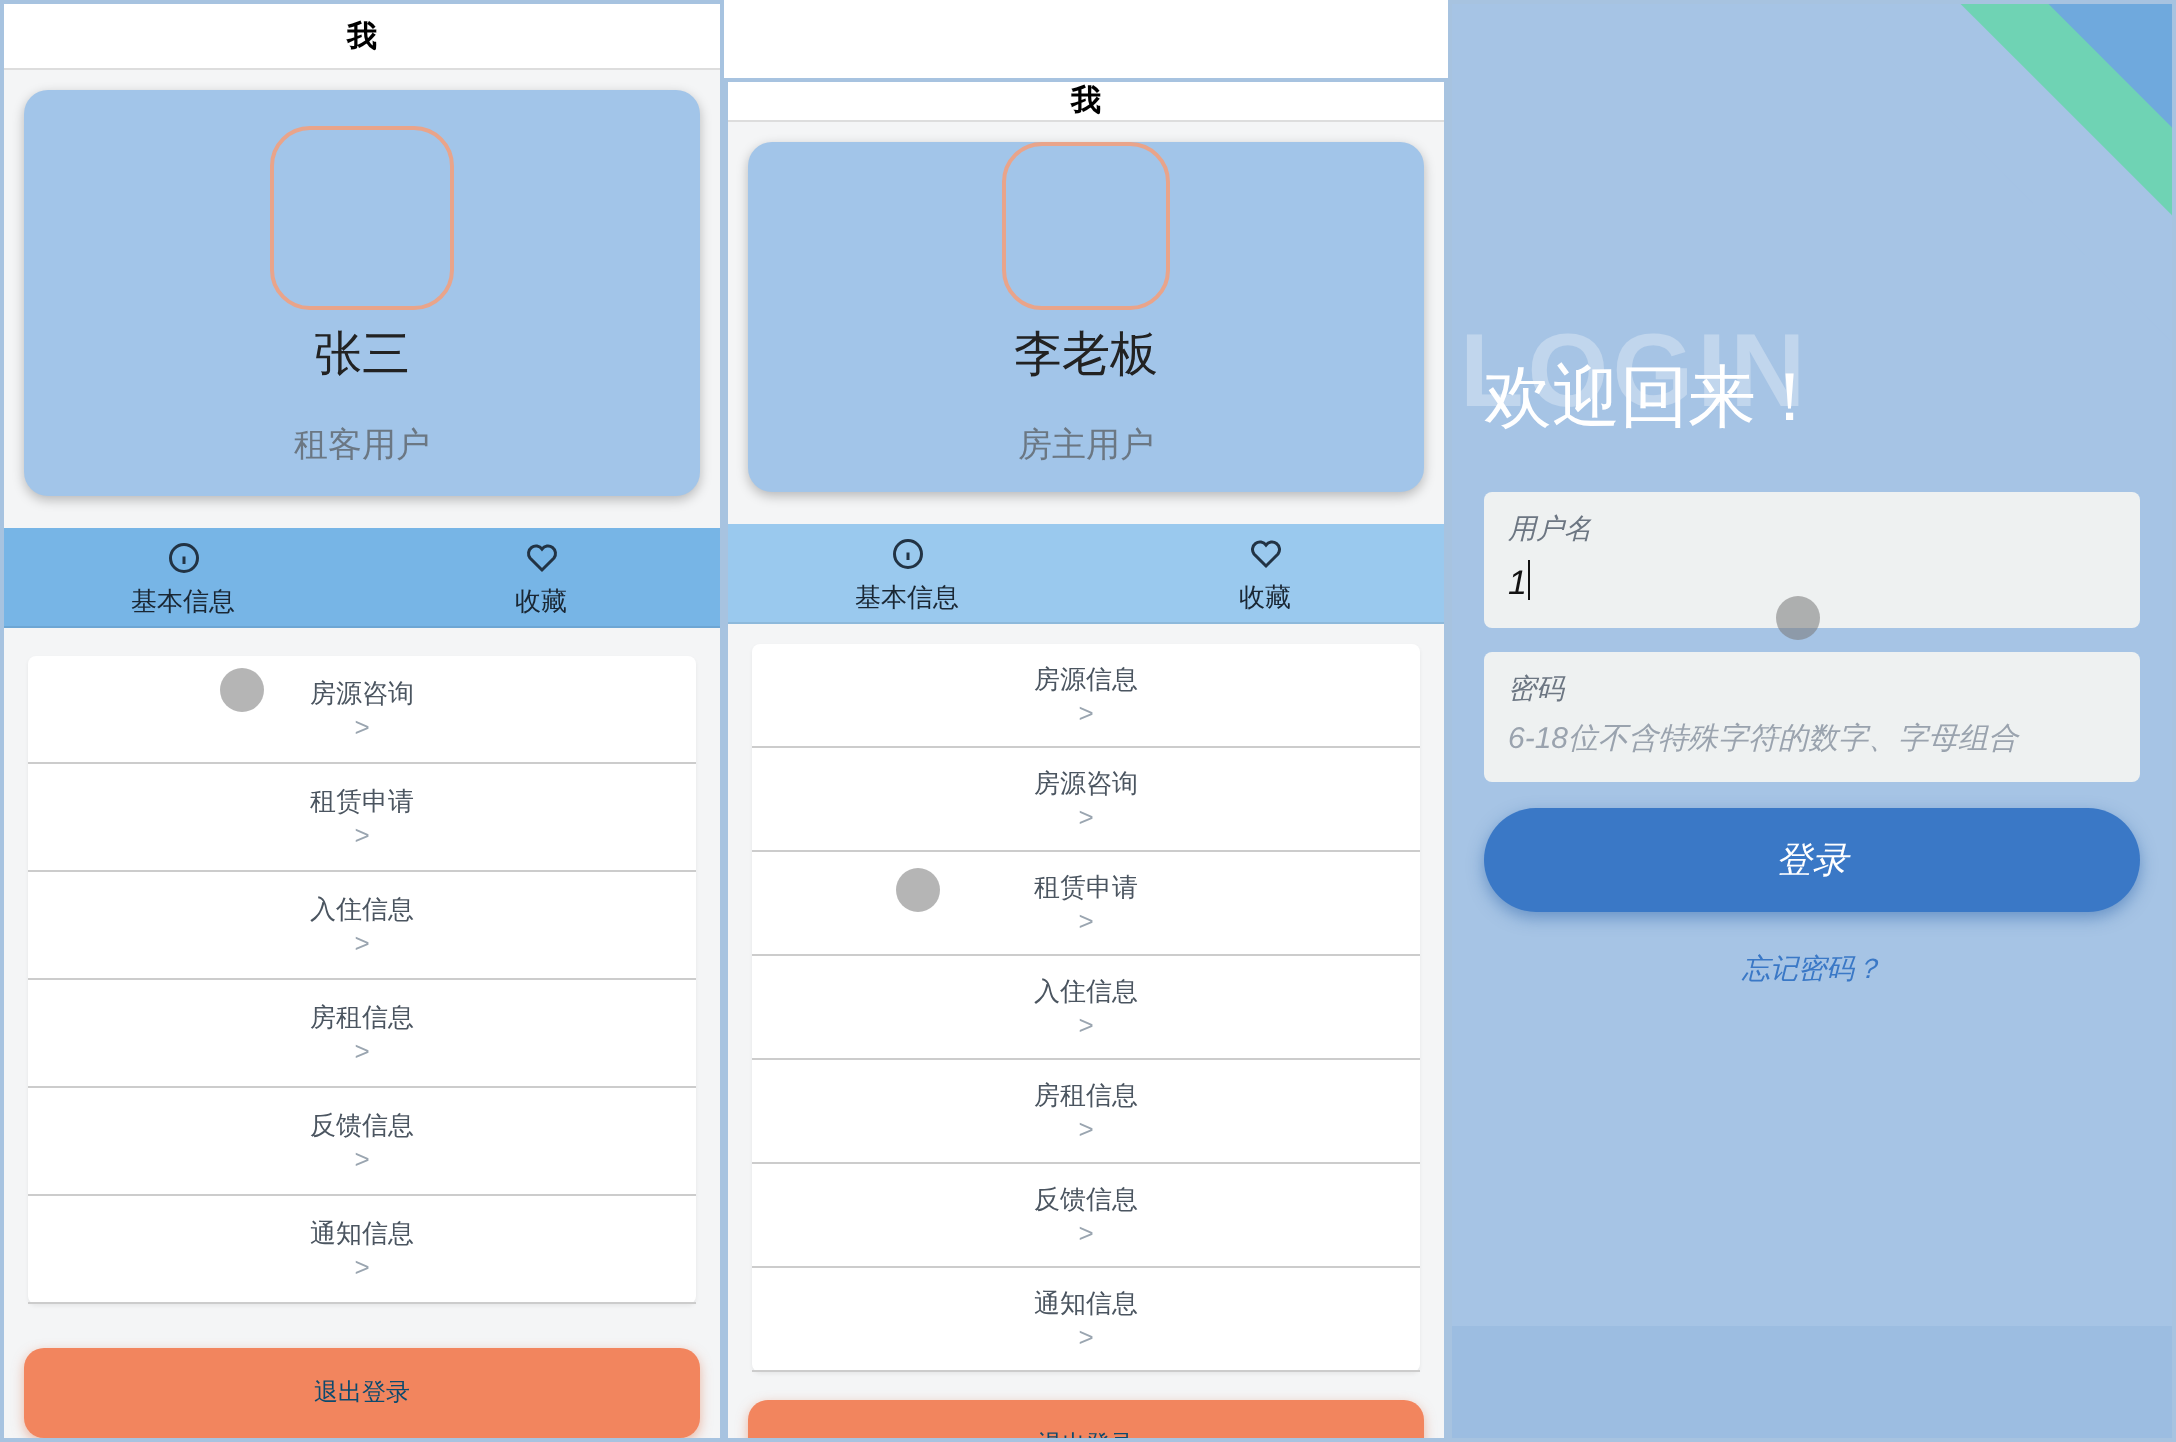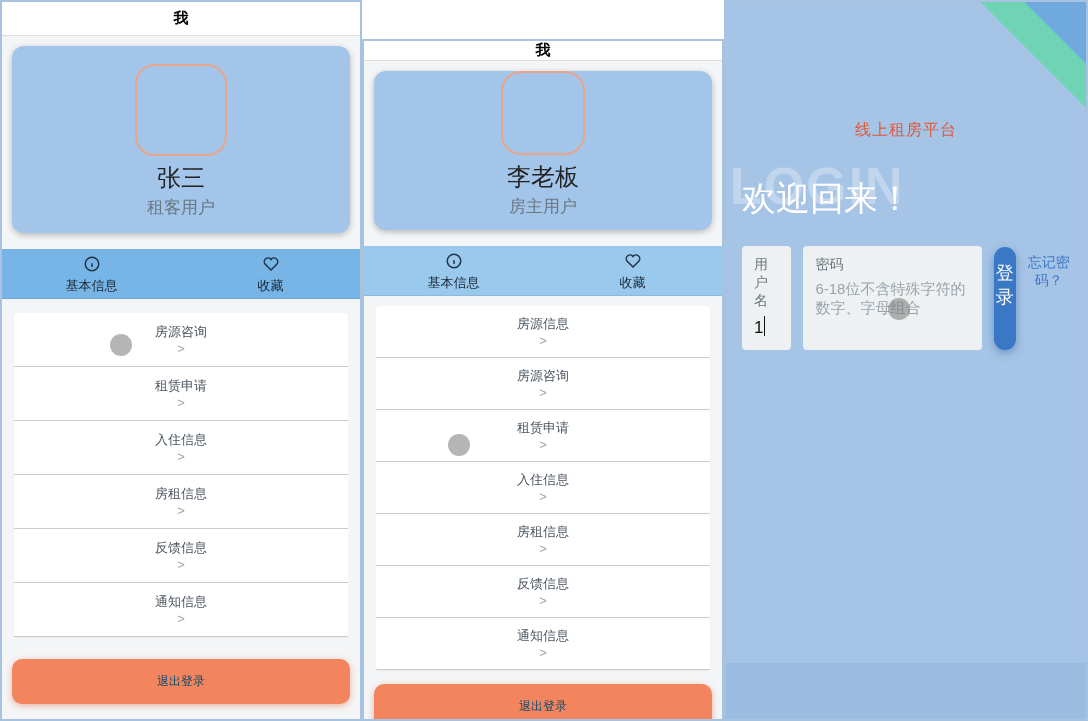--- a/index.html
+++ b/index.html
@@ -53,21 +53,21 @@
   }
   .user-name {
     font-size: 24px;
     font-weight: 500;
     color: #222;
     margin-top: 6px;
   }
   .user-role {
     font-size: 17px;
     color: #6b7783;
-    margin-top: 2px;
+    margin-top: 18px;
   }
   .quick-row {
     margin: 6px 0 0 0;
     background: #77b5e6;
     display: flex;
     box-shadow: inset 0 -1px 0 rgba(0,0,0,0.08);
   }
   .quick-cell {
     flex: 1;
     display: flex;
@@ -187,22 +187,23 @@
     top: 174px;
     left: 16px;
     font-size: 34px;
     color: #fff;
   }
   .form {
     position: absolute;
     top: 244px;
     left: 16px; right: 16px;
     display: flex;
-    flex-direction: row;
+    flex-direction: column;
     gap: 12px;
+    font-style: italic;
   }
   .field {
     background: #eef1f1;
     border-radius: 4px;
     padding: 10px 12px 12px 12px;
     display: flex;
     flex-direction: column;
     gap: 6px;
   }
   .field-label {
@@ -380,21 +381,20 @@
   <div class="touch-dot" style="left:84px; top:393px;"></div>
 </div>
 
 <div class="phone panel-c">
   <div class="deco">
     <div class="tri1"></div>
     <div class="stripe"></div>
     <div class="stripe2"></div>
   </div>
 
-  <div class="brand">线上租房平台</div>
   <div class="login-ghost">LOGIN</div>
   <div class="welcome">欢迎回来！</div>
 
   <div class="form">
     <div class="field">
       <div class="field-label">用户名</div>
       <div class="field-value">
         <span>1</span><span class="caret"></span>
       </div>
     </div>

